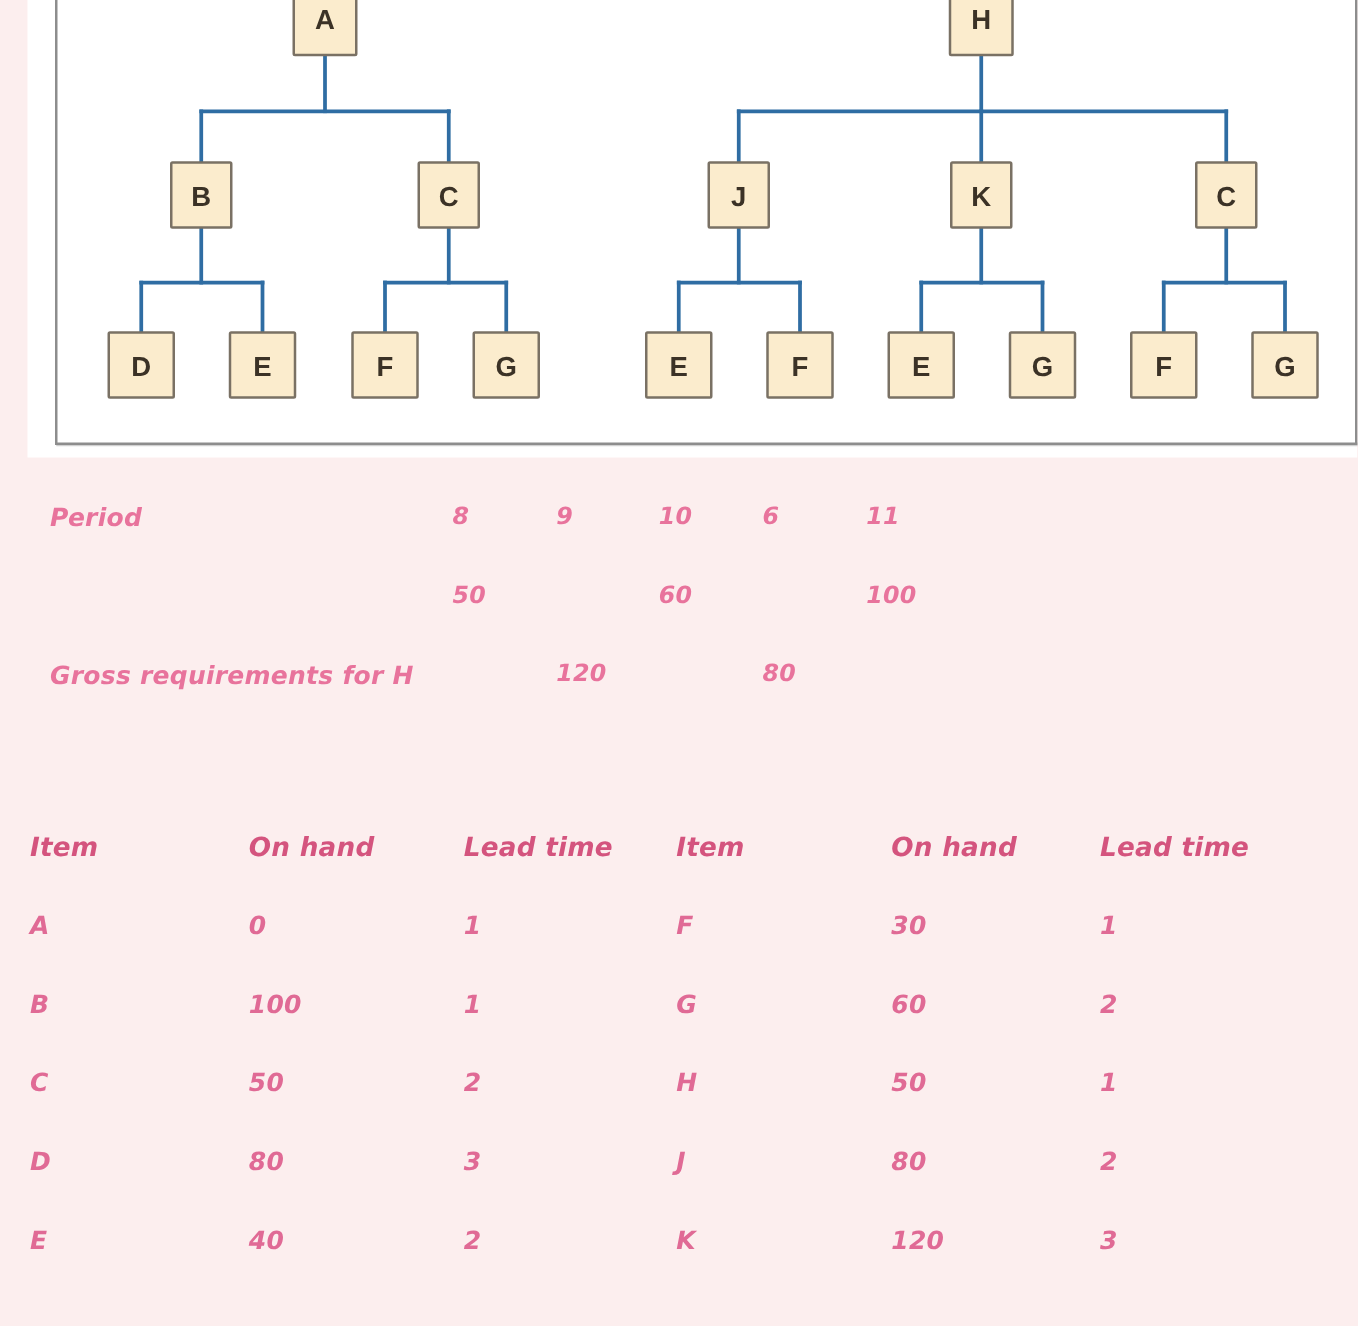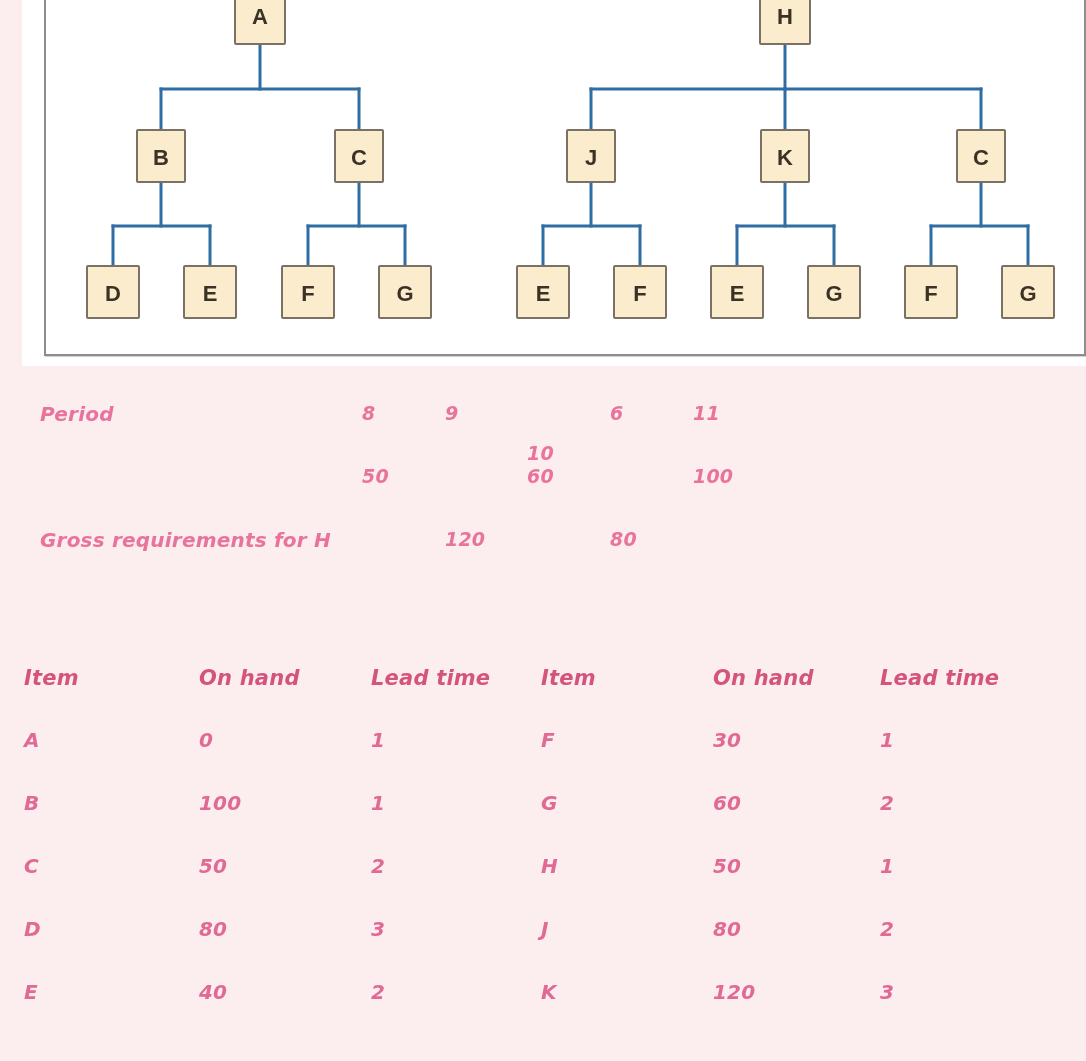--- a/index.html
+++ b/index.html
@@ -250,21 +250,21 @@
     </svg>
   </div>
 </div>
 
 <div id="period-table">
 
   <div class="prow" style="top:6px;">
     <span class="hand rlabel">Period</span>
     <span class="hand pcell" style="left:362px;">8</span>
     <span class="hand pcell" style="left:445px;">9</span>
-    <span class="hand pcell" style="left:527px;margin-top:40px;">10</span>
+    <span class="hand pcell" style="left:527px;">10</span>
     <span class="hand pcell" style="left:610px;">6</span>
     <span class="hand pcell" style="left:693px;">11</span>
   </div>
 
   <div class="prow" style="top:69px;">
     <span class="hand pcell" style="left:362px;">50</span>
     <span class="hand pcell" style="left:445px;"></span>
     <span class="hand pcell" style="left:527px;">60</span>
     <span class="hand pcell" style="left:610px;"></span>
     <span class="hand pcell" style="left:693px;">100</span>

